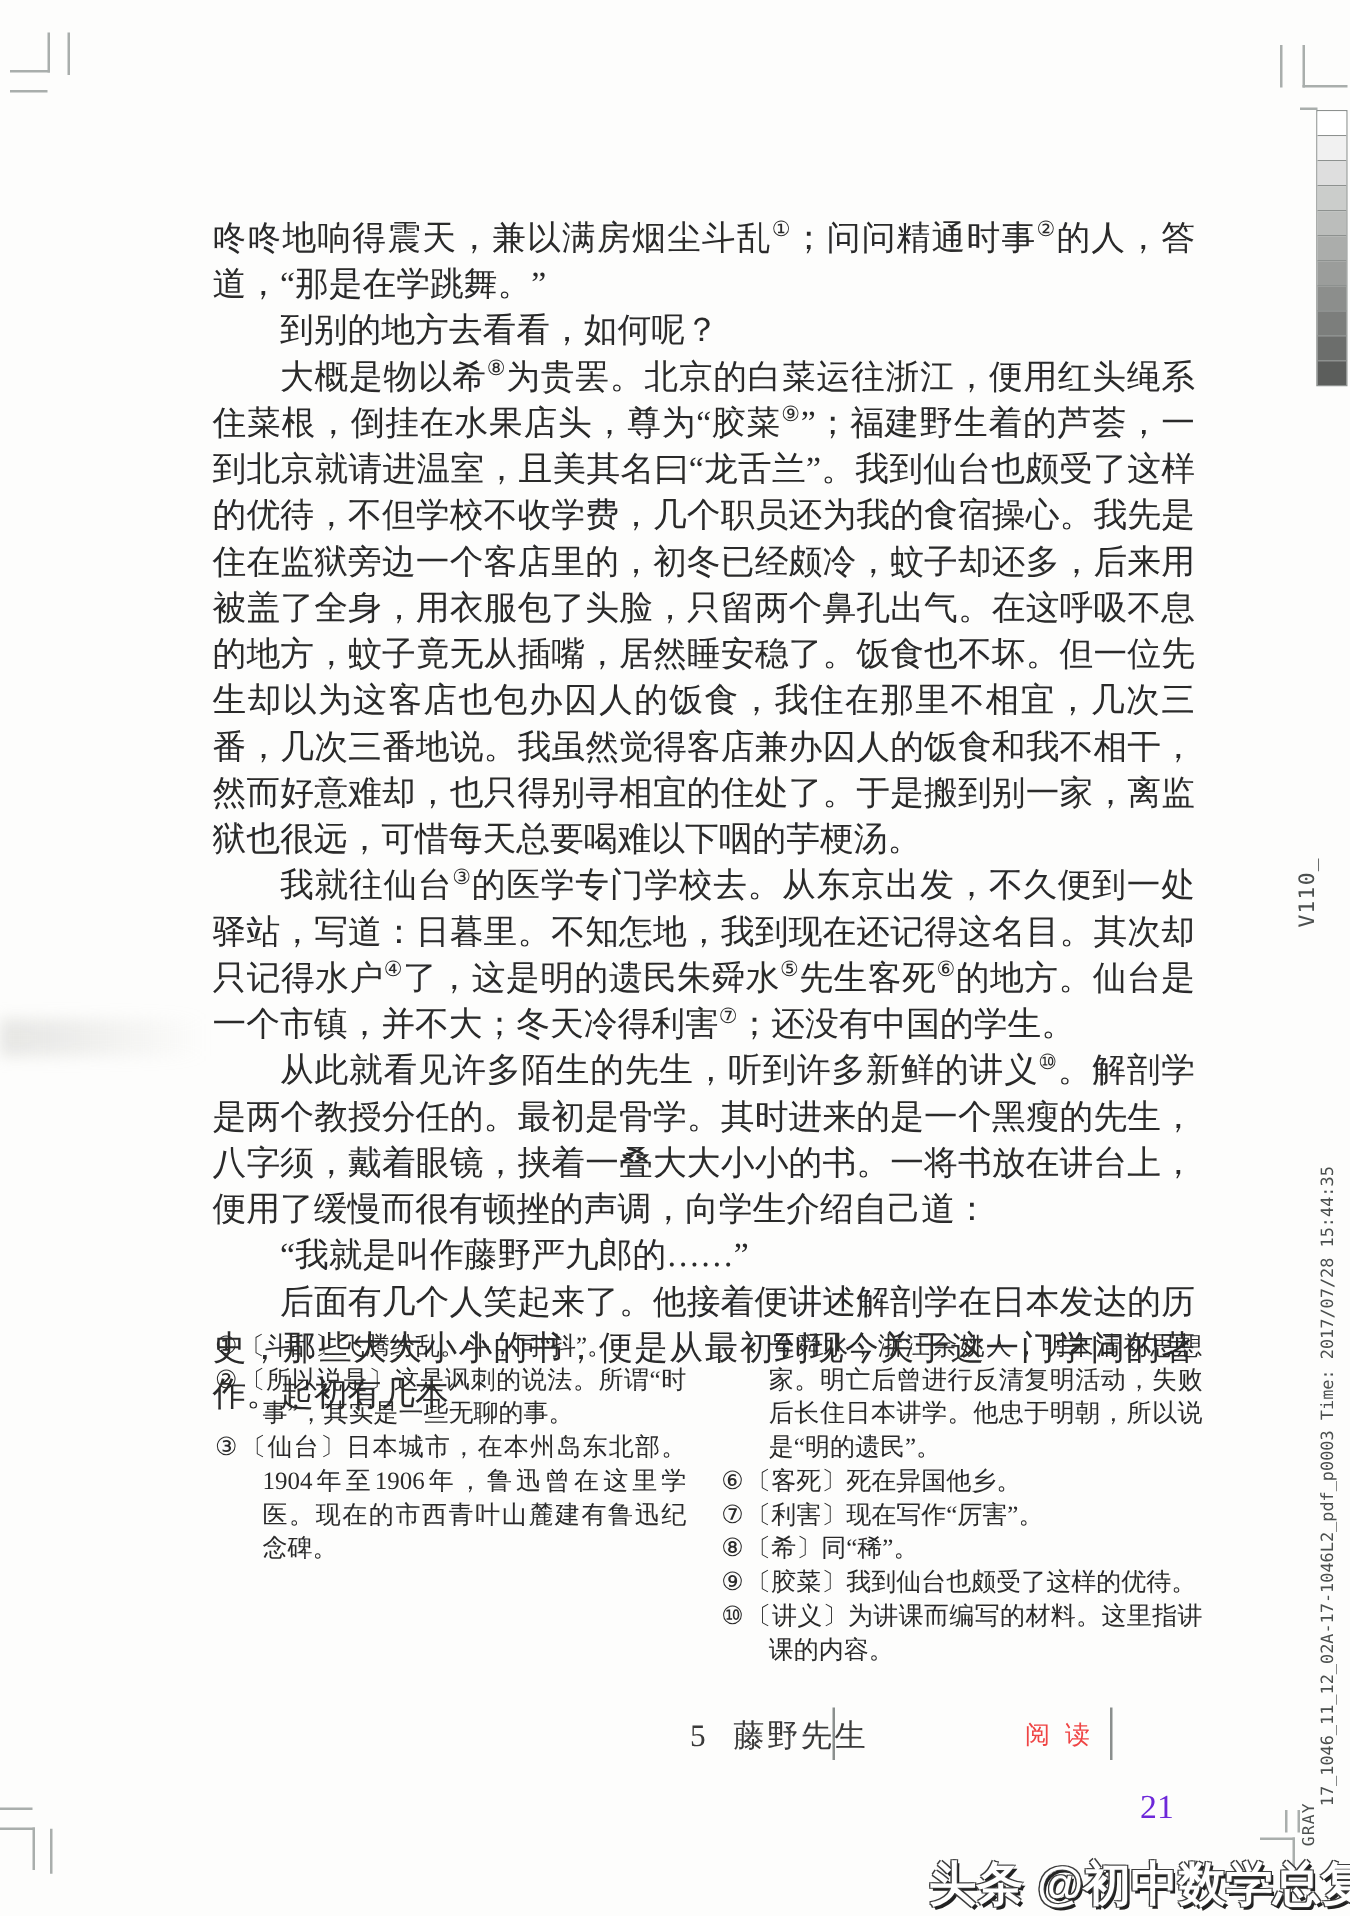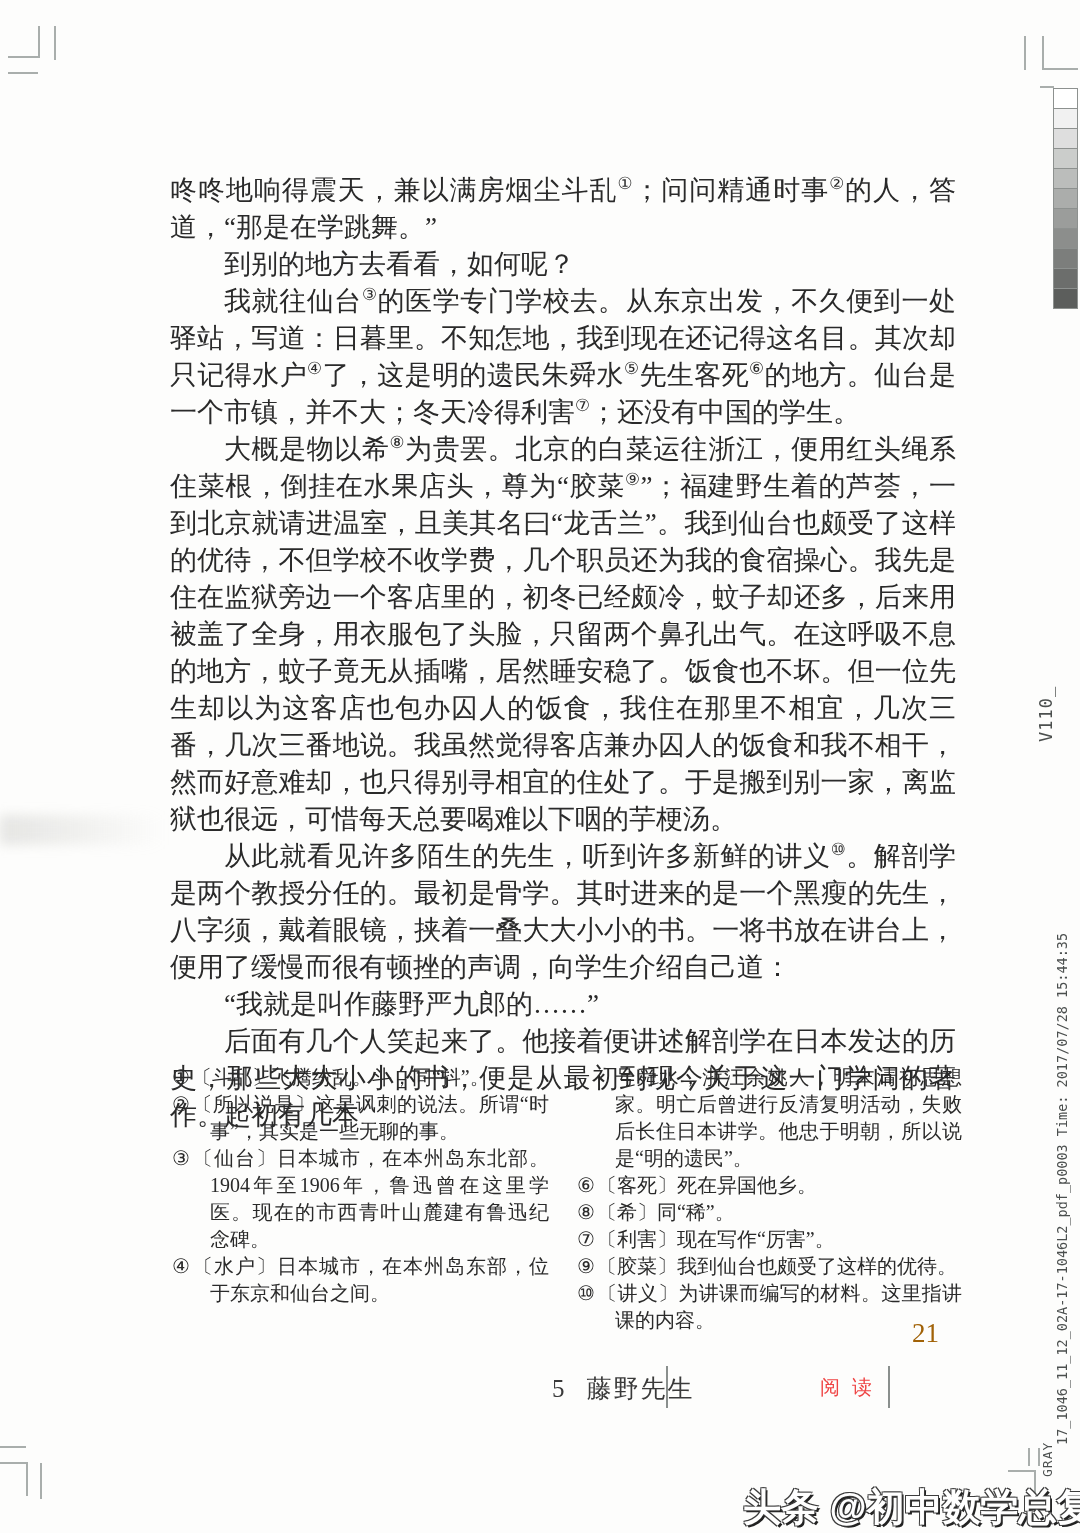--- a/index.html
+++ b/index.html
@@ -75,22 +75,22 @@
   }
   .footer-left .lesson-title{margin-left:22px;letter-spacing:2px;}
   .v-divider{position:absolute;width:2px;background:#8a8f8d;}
   .div1{left:666px;top:1366px;height:42px;}
   .div2{left:888px;top:1366px;height:42px;}
   .footer-section{
     position:absolute;left:820px;top:1374px;
     font-size:20px;letter-spacing:12px;color:#ef4444;white-space:nowrap;
   }
   .footer-page{
-    position:absolute;left:912px;top:1318px;
-    font-size:27px;color:#a16207;
+    position:absolute;left:912px;top:1430px;
+    font-size:27px;color:#6d28d9;
   }
 
   
   .rot{
     position:absolute;white-space:nowrap;
     transform-origin:0 0;transform:rotate(-90deg);
     color:#4b4f4e;
   }
   .version-code{left:1036px;top:742px;font-size:17px;letter-spacing:1px;
     font-family:"DejaVu Sans Mono","Liberation Mono",monospace;}
@@ -142,39 +142,38 @@
       <div class="gs-step" style="background: rgb(124, 126, 124);"></div>
       <div class="gs-step" style="background: rgb(108, 110, 108);"></div>
       <div class="gs-step" style="background: rgb(92, 94, 92);"></div>
     </div>
 
   <div class="smudge"></div>
 
   <main class="body-text">
     <p class="para first sup">咚咚地响得震天，兼以满房烟尘斗乱<sup>①</sup>；问问精通时事<sup>②</sup>的人，答道，“那是在学跳舞。”</p>
     <p class="para sup">到别的地方去看看，如何呢？</p>
+    <p class="para sup">大概是物以希<sup>⑧</sup>为贵罢。北京的白菜运往浙江，便用红头绳系住菜根，倒挂在水果店头，尊为“胶菜<sup>⑨</sup>”；福建野生着的芦荟，一到北京就请进温室，且美其名曰“龙舌兰”。我到仙台也颇受了这样的优待，不但学校不收学费，几个职员还为我的食宿操心。我先是住在监狱旁边一个客店里的，初冬已经颇冷，蚊子却还多，后来用被盖了全身，用衣服包了头脸，只留两个鼻孔出气。在这呼吸不息的地方，蚊子竟无从插嘴，居然睡安稳了。饭食也不坏。但一位先生却以为这客店也包办囚人的饭食，我住在那里不相宜，几次三番，几次三番地说。我虽然觉得客店兼办囚人的饭食和我不相干，然而好意难却，也只得别寻相宜的住处了。于是搬到别一家，离监狱也很远，可惜每天总要喝难以下咽的芋梗汤。</p>
     <p class="para sup">我就往仙台<sup>③</sup>的医学专门学校去。从东京出发，不久便到一处驿站，写道：日暮里。不知怎地，我到现在还记得这名目。其次却只记得水户<sup>④</sup>了，这是明的遗民朱舜水<sup>⑤</sup>先生客死<sup>⑥</sup>的地方。仙台是一个市镇，并不大；冬天冷得利害<sup>⑦</sup>；还没有中国的学生。</p>
-    <p class="para sup">大概是物以希<sup>⑧</sup>为贵罢。北京的白菜运往浙江，便用红头绳系住菜根，倒挂在水果店头，尊为“胶菜<sup>⑨</sup>”；福建野生着的芦荟，一到北京就请进温室，且美其名曰“龙舌兰”。我到仙台也颇受了这样的优待，不但学校不收学费，几个职员还为我的食宿操心。我先是住在监狱旁边一个客店里的，初冬已经颇冷，蚊子却还多，后来用被盖了全身，用衣服包了头脸，只留两个鼻孔出气。在这呼吸不息的地方，蚊子竟无从插嘴，居然睡安稳了。饭食也不坏。但一位先生却以为这客店也包办囚人的饭食，我住在那里不相宜，几次三番，几次三番地说。我虽然觉得客店兼办囚人的饭食和我不相干，然而好意难却，也只得别寻相宜的住处了。于是搬到别一家，离监狱也很远，可惜每天总要喝难以下咽的芋梗汤。</p>
     <p class="para sup">从此就看见许多陌生的先生，听到许多新鲜的讲义<sup>⑩</sup>。解剖学是两个教授分任的。最初是骨学。其时进来的是一个黑瘦的先生，八字须，戴着眼镜，挟着一叠大大小小的书。一将书放在讲台上，便用了缓慢而很有顿挫的声调，向学生介绍自己道：</p>
     <p class="para sup">“我就是叫作藤野严九郎的……”</p>
     <p class="para sup">后面有几个人笑起来了。他接着便讲述解剖学在日本发达的历史，那些大大小小的书，便是从最初到现今关于这一门学问的著作。起初有几本</p>
   </main>
 
   <section class="footnotes">
     <div class="fn-col">
       <div class="fn"><span class="fn-marker">①</span><span>〔斗乱〕飞腾纷乱。斗，同“抖”。</span></div>
       <div class="fn"><span class="fn-marker">②</span><span>〔所以说是〕这是讽刺的说法。所谓“时事”，其实是一些无聊的事。</span></div>
       <div class="fn"><span class="fn-marker">③</span><span>〔仙台〕日本城市，在本州岛东北部。1904年至1906年，鲁迅曾在这里学医。现在的市西青叶山麓建有鲁迅纪念碑。</span></div>
-      <div class="fn"><span class="fn-marker">④</span><span>〔水户〕日本城市，在本州岛东部，位于东京和仙台之间。</span></div>
     </div>
     <div class="fn-col right">
       <div class="fn cont"><span>号舜水，浙江余姚人，明末清初思想家。明亡后曾进行反清复明活动，失败后长住日本讲学。他忠于明朝，所以说是“明的遗民”。</span></div>
       <div class="fn"><span class="fn-marker">⑥</span><span>〔客死〕死在异国他乡。</span></div>
+      <div class="fn"><span class="fn-marker">⑦</span><span>〔利害〕现在写作“厉害”。</span></div>
       <div class="fn"><span class="fn-marker">⑧</span><span>〔希〕同“稀”。</span></div>
-      <div class="fn"><span class="fn-marker">⑦</span><span>〔利害〕现在写作“厉害”。</span></div>
       <div class="fn"><span class="fn-marker">⑨</span><span>〔胶菜〕我到仙台也颇受了这样的优待。</span></div>
       <div class="fn"><span class="fn-marker">⑩</span><span>〔讲义〕为讲课而编写的材料。这里指讲课的内容。</span></div>
     </div>
   </section>
 
   <div class="footer-left">
     <span>5</span><span class="lesson-title">藤野先生</span>
   </div>
   <div class="v-divider div1"></div>
   <div class="footer-section">阅读</div>

